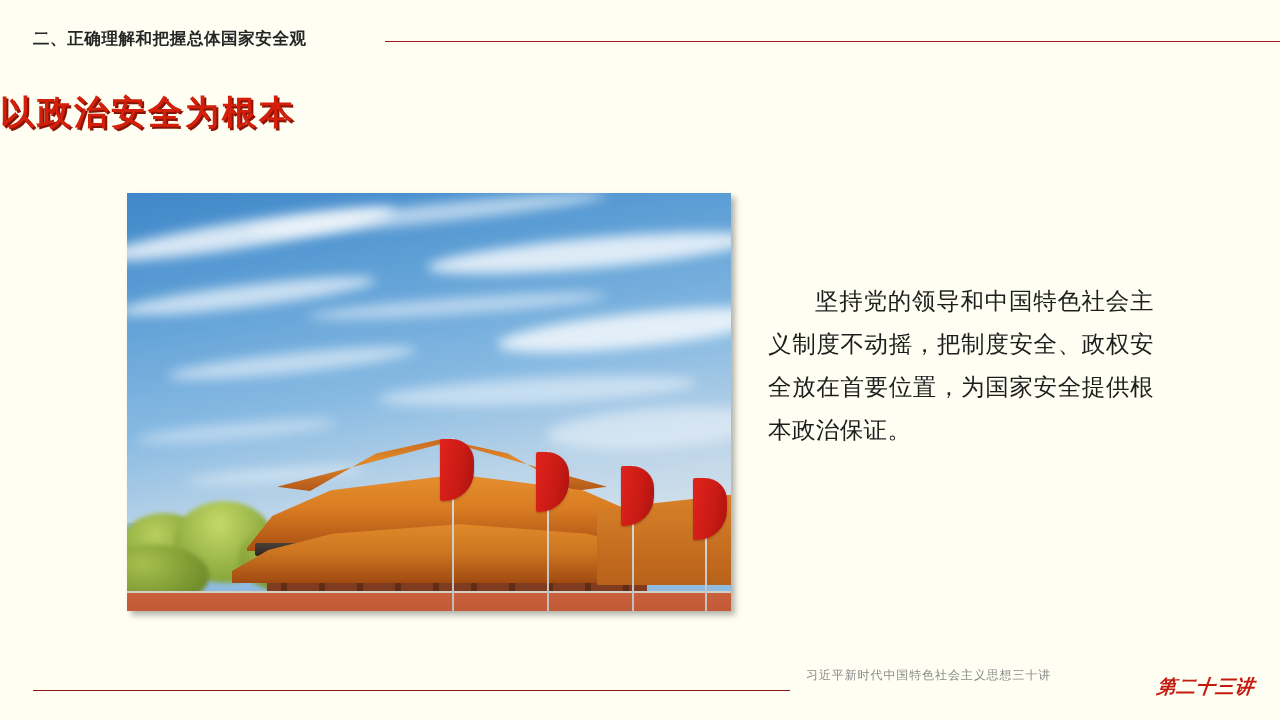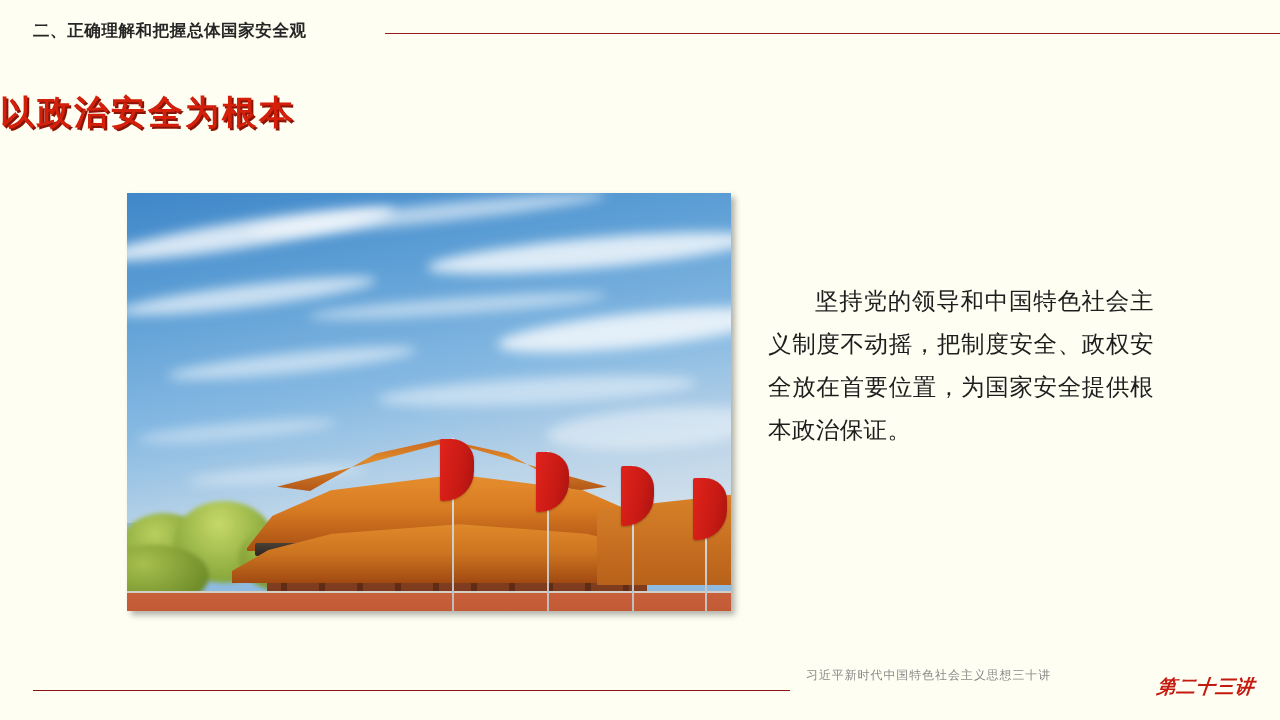--- a/index.html
+++ b/index.html
@@ -16,21 +16,21 @@
   }
   .slide {
     position: absolute;
     inset: 0;
     background: #fffef2;
   }
 
   
   .header {
     position: absolute;
-    left: 0; top: 8px;
+    left: 0; top: 16px;
     width: 1244px; height: 52px;
     display: flex;
     align-items: center;
   }
   .header-title {
     position: absolute;
     left: 33px;
     top: 12px;
     font-size: 16.5px;
     font-weight: bold;

